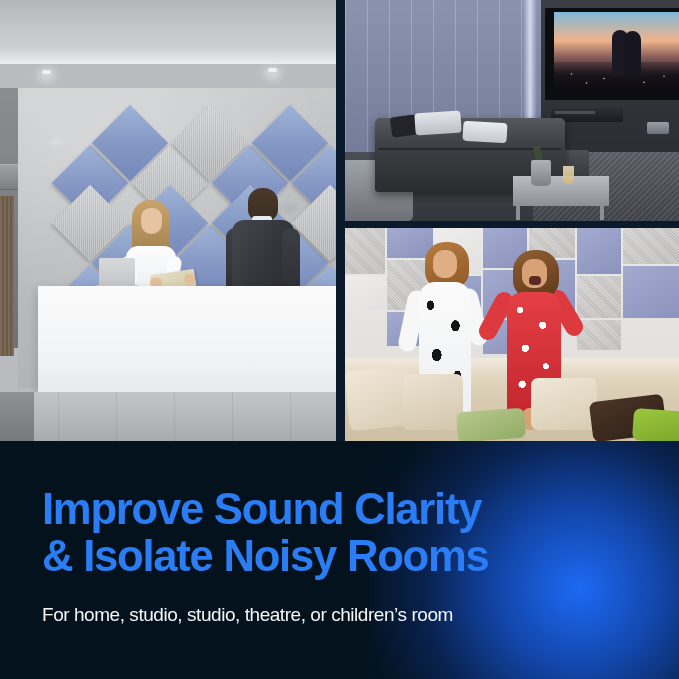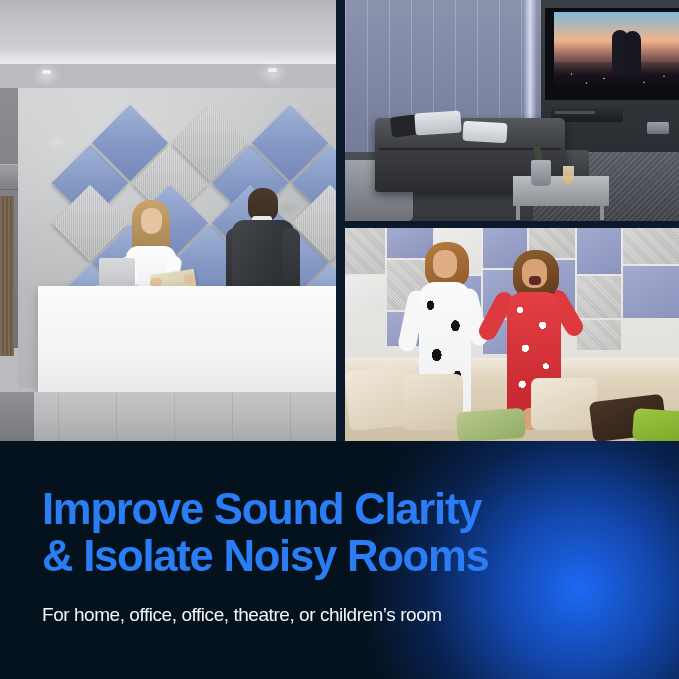--- a/index.html
+++ b/index.html
@@ -468,17 +468,17 @@
       <div class="kc c4"></div>
       <div class="kc c5"></div>
     </div>
   </div>
 
   <div class="banner">
     <div class="banner-glow"></div>
     <div class="banner-inner">
       <div class="headline">Improve Sound Clarity</div>
       <div class="headline">&amp; Isolate Noisy Rooms</div>
-      <div class="subhead">For home, office, office, theatre, or children’s room</div>
+      <div class="subhead">For home, studio, studio, theatre, or children’s room</div>
     </div>
   </div>
 
 </div>
 
 </body></html>

